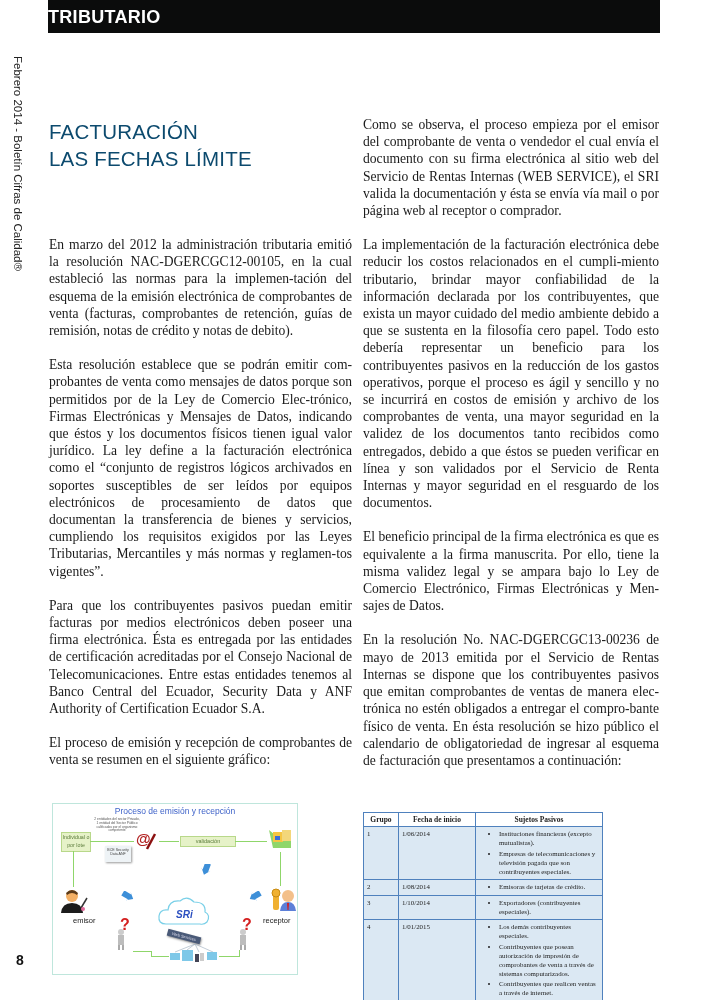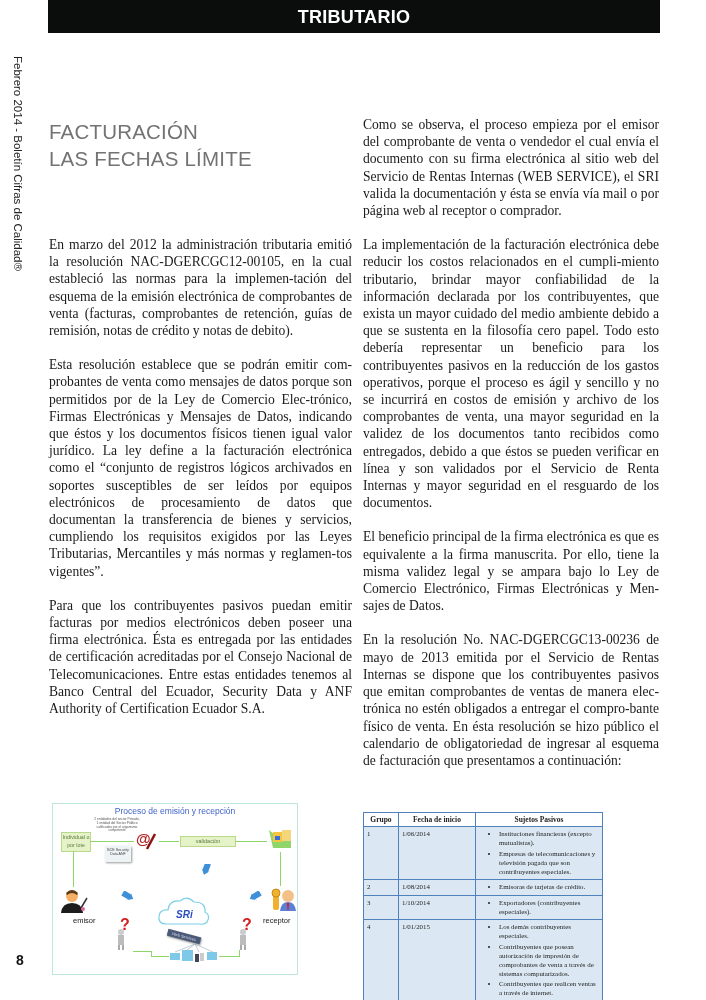--- a/index.html
+++ b/index.html
@@ -1,25 +1,25 @@
 <!DOCTYPE html>
 <html><head>
 <meta charset="utf-8">
 <style>
   html, body { margin: 0; padding: 0; background: #ffffff; }
   body { width: 706px; height: 1000px; position: relative; overflow: hidden; font-family: "Liberation Serif", serif; color: #1a1a1a; }
 
-  .section-bar { position: absolute; left: 48px; top: 0; width: 612px; height: 33px; background: #0b0c0c; color: #ffffff; text-align: center; font-family: "Liberation Sans", sans-serif; font-weight: bold; font-size: 18px; line-height: 34px; letter-spacing: 0.3px; }
+  .section-bar { position: absolute; left: 48px; top: 0; width: 612px; height: 33px; background: #0b0c0c; color: #ffffff; text-align: left; font-family: "Liberation Sans", sans-serif; font-weight: bold; font-size: 18px; line-height: 34px; letter-spacing: 0.3px; }
 
   .side-label { position: absolute; left: 6px; top: 56px; width: 20px; height: 240px; }
   .side-label span { position: absolute; left: 50%; top: 0; transform-origin: 0 0; transform: translateX(8px) rotate(90deg); white-space: nowrap; font-family: "Liberation Sans", sans-serif; font-size: 11.5px; color: #222; }
 
   .page-number { position: absolute; left: 16px; top: 952px; font-family: "Liberation Sans", sans-serif; font-weight: bold; font-size: 14px; color: #111; }
 
-  .title { position: absolute; left: 49px; top: 118px; width: 300px; font-family: "Liberation Sans", sans-serif; font-size: 20.5px; line-height: 27px; color: #737373; letter-spacing: 0.2px; }
+  .title { position: absolute; left: 49px; top: 118px; width: 300px; font-family: "Liberation Sans", sans-serif; font-size: 20.5px; line-height: 27px; color: #0c4a6e; letter-spacing: 0.2px; }
 
   .col { position: absolute; text-align: justify; font-size: 13.6px; line-height: 17.2px; }
   .col p { margin: 0 0 17px 0; hyphens: manual; }
   .col-left { left: 49px; width: 303px; }
   .col-right { left: 363px; width: 296px; }
 
   .figure { position: absolute; left: 52px; top: 803px; width: 244px; height: 170px; border: 1px solid #bfe6dc; border-radius: 0; background: #ffffff; }
   .fig-title { position: absolute; left: 0; top: 2px; width: 100%; text-align: center; font-family: "Liberation Sans", sans-serif; font-size: 8.5px; color: #3f63c9; }
   .fig-box { position: absolute; font-family: "Liberation Sans", sans-serif; font-size: 5.5px; color: #5a7b3a; background: #e6f2c8; border: 1px solid #b8d88a; text-align: center; }
   .fig-label { position: absolute; font-family: "Liberation Sans", sans-serif; font-size: 7.5px; color: #222; }
@@ -50,20 +50,21 @@
 
 <div class="title">
   <div>FACTURACIÓN</div>
   <div>LAS FECHAS LÍMITE</div>
 </div>
 
 <div class="col col-left" style="top:236px;">
   <p>En marzo del 2012 la administración tributaria emitió la resolución NAC-DGERCGC12-00105, en la cual estableció las normas para la implemen-tación del esquema de la emisión electrónica de comprobantes de venta (facturas, comprobantes de retención, guías de remisión, notas de crédito y notas de debito).</p>
   <p>Esta resolución establece que se podrán emitir com-probantes de venta como mensajes de datos porque son permitidos por de la Ley de Comercio Elec-trónico, Firmas Electrónicas y Mensajes de Datos, indicando que éstos y los documentos físicos tienen igual valor jurídico. La ley define a la facturación electrónica como el “conjunto de registros lógicos archivados en soportes susceptibles de ser leídos por equipos electrónicos de procesamiento de datos que documentan la transferencia de bienes y servicios, cumpliendo los requisitos exigidos por las Leyes Tributarias, Mercantiles y más normas y reglamen-tos vigentes”.</p>
   <p>Para que los contribuyentes pasivos puedan emitir facturas por medios electrónicos deben poseer una firma electrónica. Ésta es entregada por las entidades de certificación acreditadas por el Consejo Nacional de Telecomunicaciones. Entre estas entidades tenemos al Banco Central del Ecuador, Security Data y ANF Authority of Certification Ecuador S.A.</p>
+  <p>El proceso de emisión y recepción de comprobantes de venta se resumen en el siguiente gráfico:</p>
 </div>
 
 <div class="figure">
   <div class="fig-title">Proceso de emisión y recepción</div>
 
   <div class="fig-box" style="left:8px;top:28px;width:28px;height:18px;font-size:5.3px;line-height:8px;">Individual o por lote</div>
   <div class="fig-line" style="left:37px;top:37px;width:44px;height:1px;"></div>
   <div class="fig-line" style="left:20px;top:47px;width:1px;height:36px;"></div>
 
   <div class="fig-tiny" style="left:40px;top:14px;width:48px;">2 entidades del sector Privado, 1 entidad del Sector Público calificadas por el organismo competente</div>

